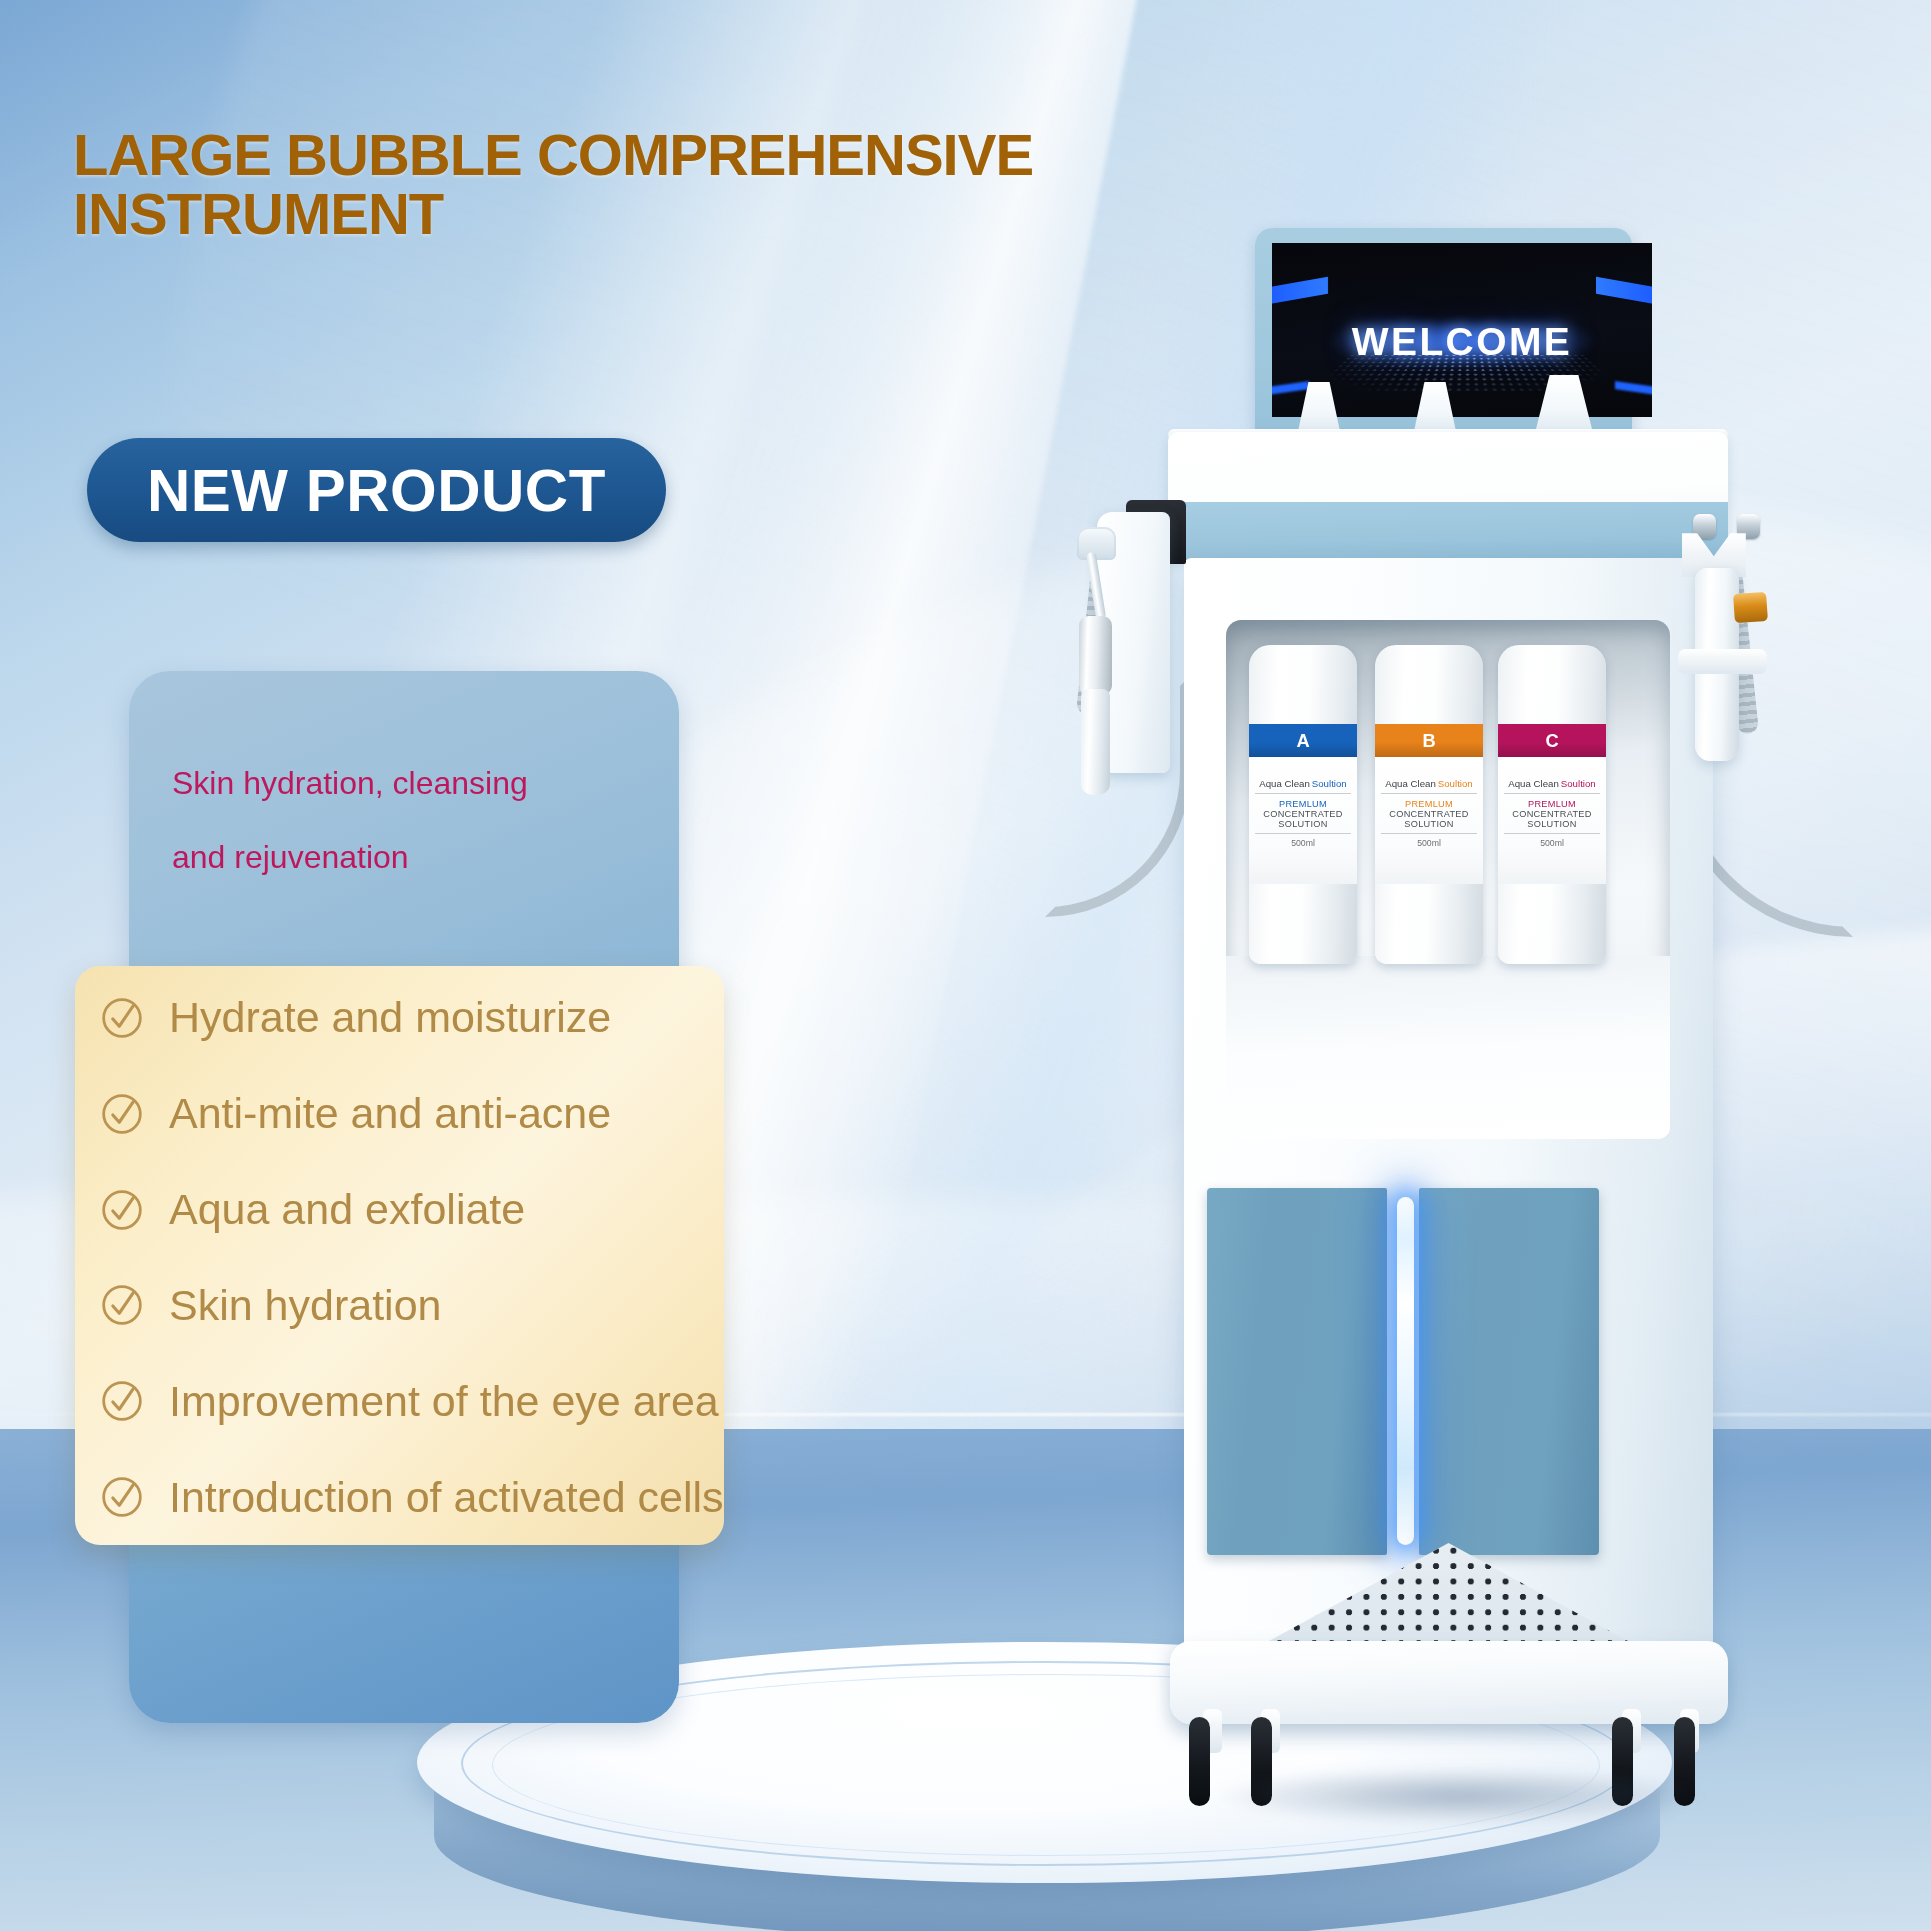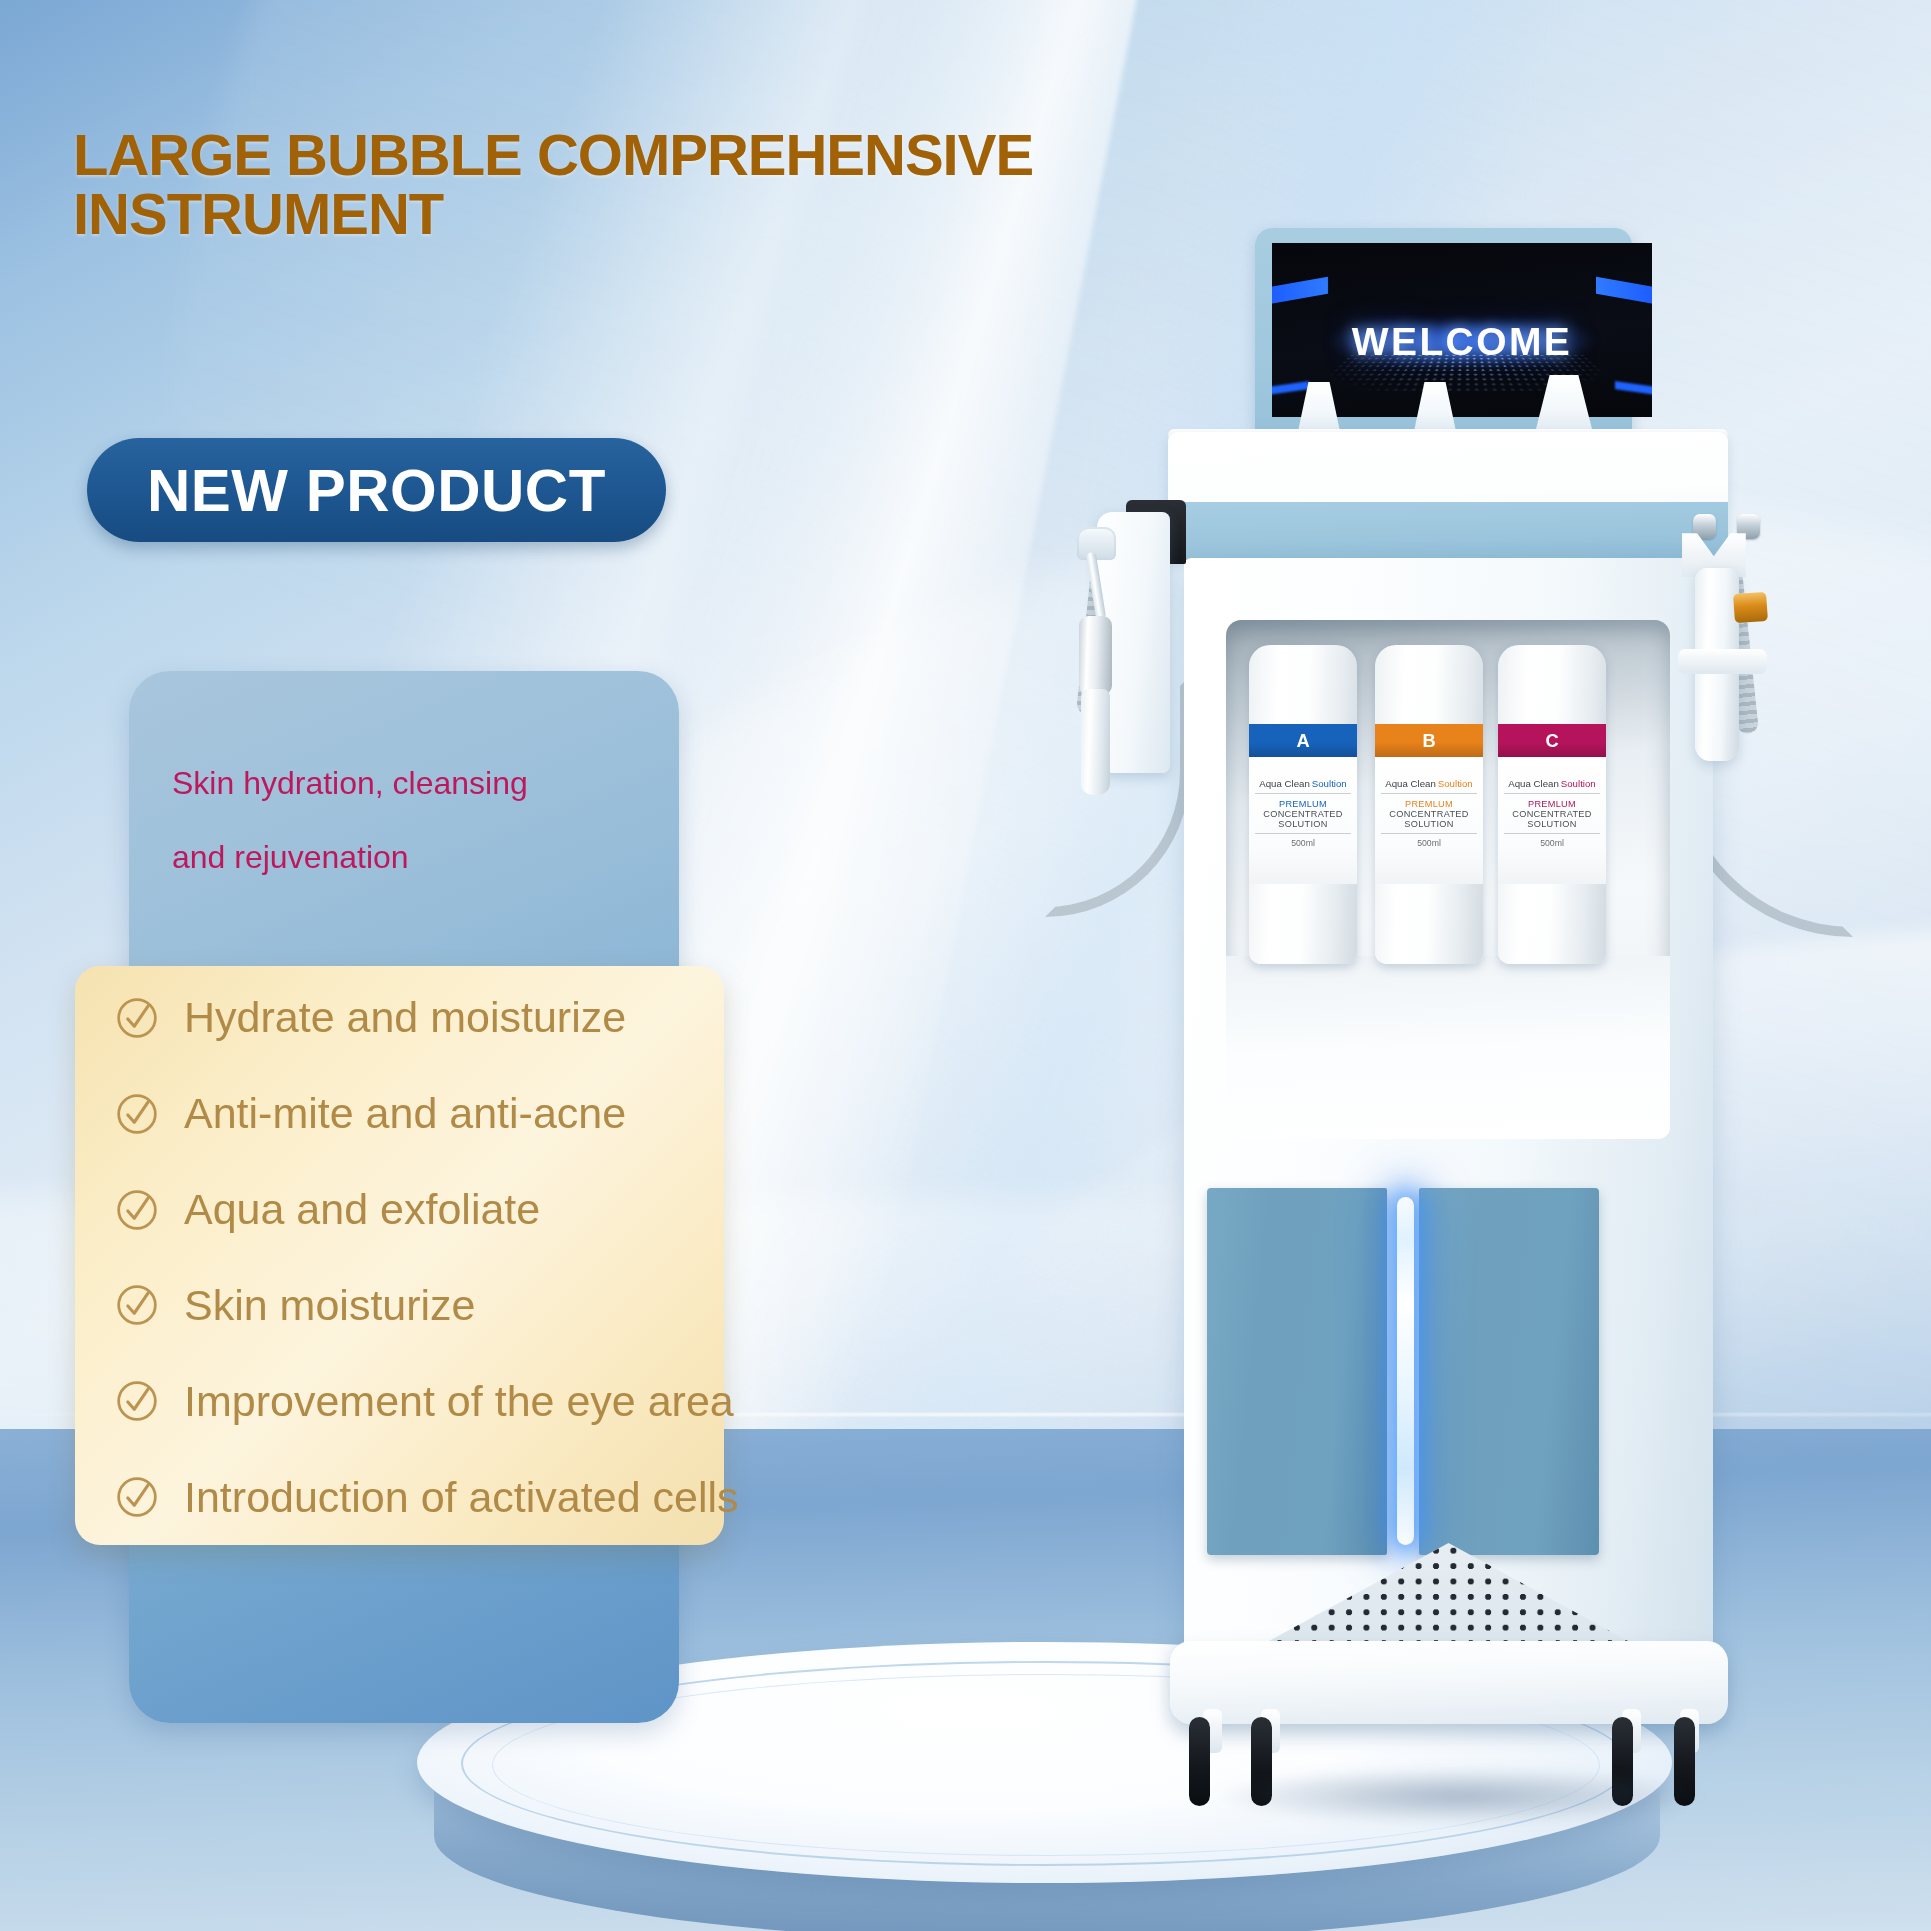--- a/index.html
+++ b/index.html
@@ -130,21 +130,21 @@
 
   
   #yellow-card{
     position:absolute; left:75px; top:966px; width:649px; height:579px;
     border-radius:25px;
     background:linear-gradient(135deg,#f6e2b0 0%, #fbeec9 26%, #fdf4dd 52%, #faeac2 78%, #f3dfae 100%);
     box-shadow:0 11.6px 27px rgba(120,105,60,.22);
   }
   #feature-list{
     position:absolute; left:75px; top:966px; width:649px; height:579px;
-    padding:29px 21px 25px 40px;
+    padding:29px 21px 25px 25px;
     display:flex; flex-direction:column; justify-content:space-between;text-align:right;
   }
   .feat-row{ display:flex; align-items:center; gap:25px; }
   .feat-check{ flex:0 0 auto; width:44px; height:44px; }
   .feat-label{
     color:#b08a46; font-size:43px; line-height:1.05; white-space:nowrap;
   }
 
   
   #machine{ position:absolute; left:1062px; top:222px; width:792px; height:1632px; }
@@ -587,21 +587,21 @@
   <circle cx="24" cy="24" r="20" fill="none" stroke="#bc9452" stroke-width="3"></circle>
   <path d="M14 25 L21 33 L36 11" fill="none" stroke="#bc9452" stroke-width="3.4" stroke-linecap="round" stroke-linejoin="round"></path>
 </svg></span>
       <span class="feat-label">Aqua and exfoliate</span>
     </div>
     <div class="feat-row">
       <span class="feat-check"><svg viewBox="0 0 48 48" width="44" height="44" aria-hidden="true">
   <circle cx="24" cy="24" r="20" fill="none" stroke="#bc9452" stroke-width="3"></circle>
   <path d="M14 25 L21 33 L36 11" fill="none" stroke="#bc9452" stroke-width="3.4" stroke-linecap="round" stroke-linejoin="round"></path>
 </svg></span>
-      <span class="feat-label">Skin moisturize</span>
+      <span class="feat-label">Skin hydration</span>
     </div>
     <div class="feat-row">
       <span class="feat-check"><svg viewBox="0 0 48 48" width="44" height="44" aria-hidden="true">
   <circle cx="24" cy="24" r="20" fill="none" stroke="#bc9452" stroke-width="3"></circle>
   <path d="M14 25 L21 33 L36 11" fill="none" stroke="#bc9452" stroke-width="3.4" stroke-linecap="round" stroke-linejoin="round"></path>
 </svg></span>
       <span class="feat-label">Improvement of the eye area</span>
     </div>
     <div class="feat-row">
       <span class="feat-check"><svg viewBox="0 0 48 48" width="44" height="44" aria-hidden="true">

